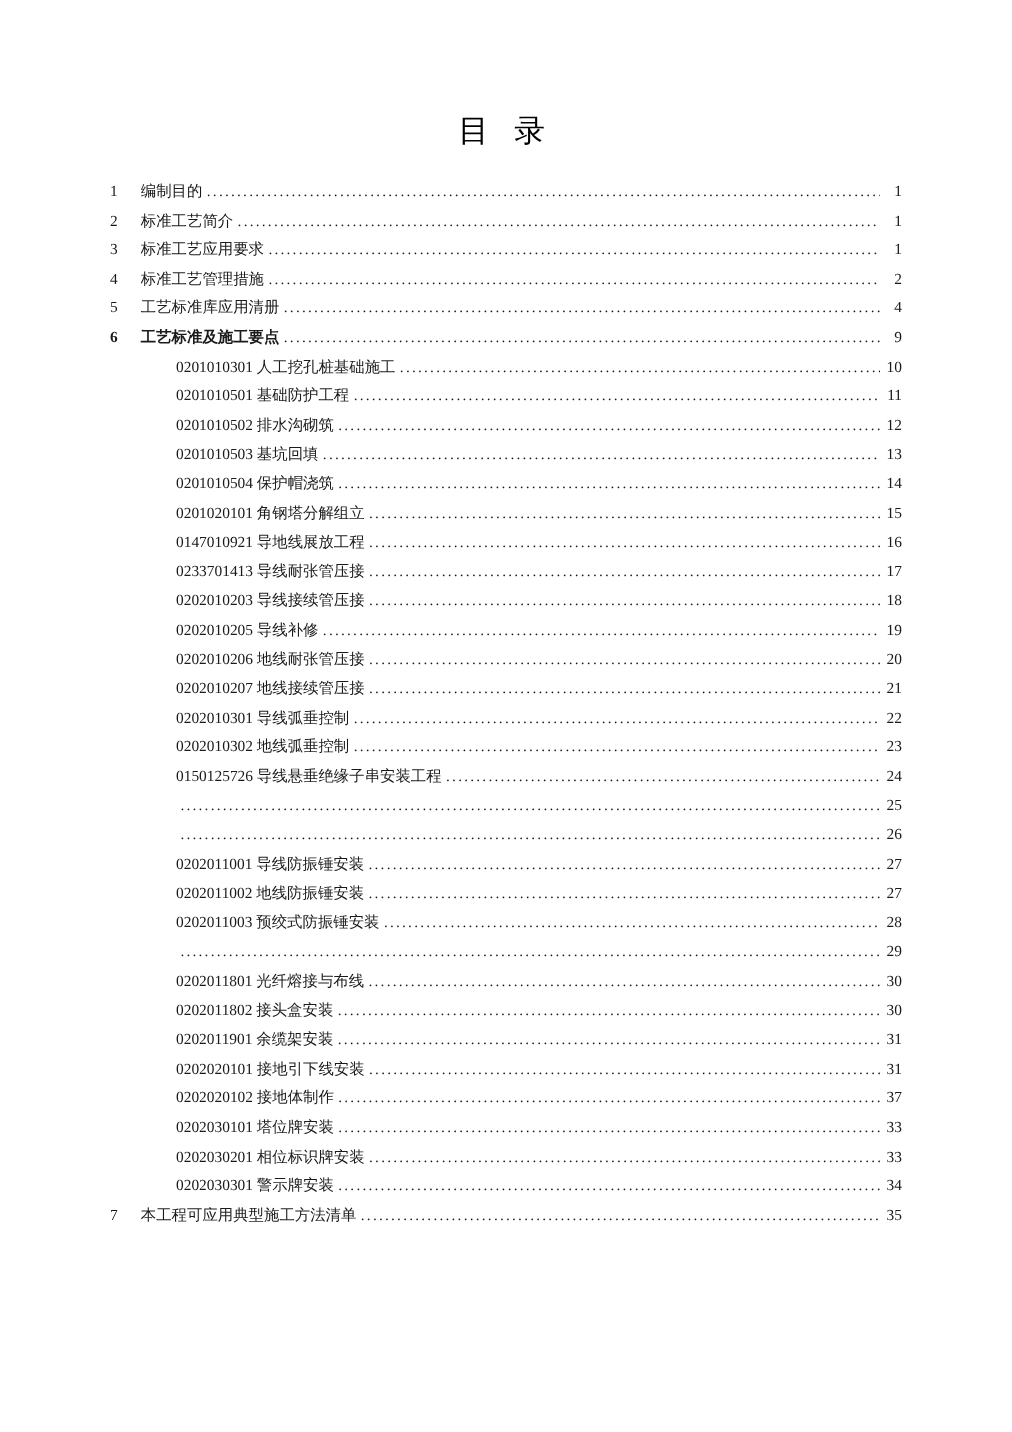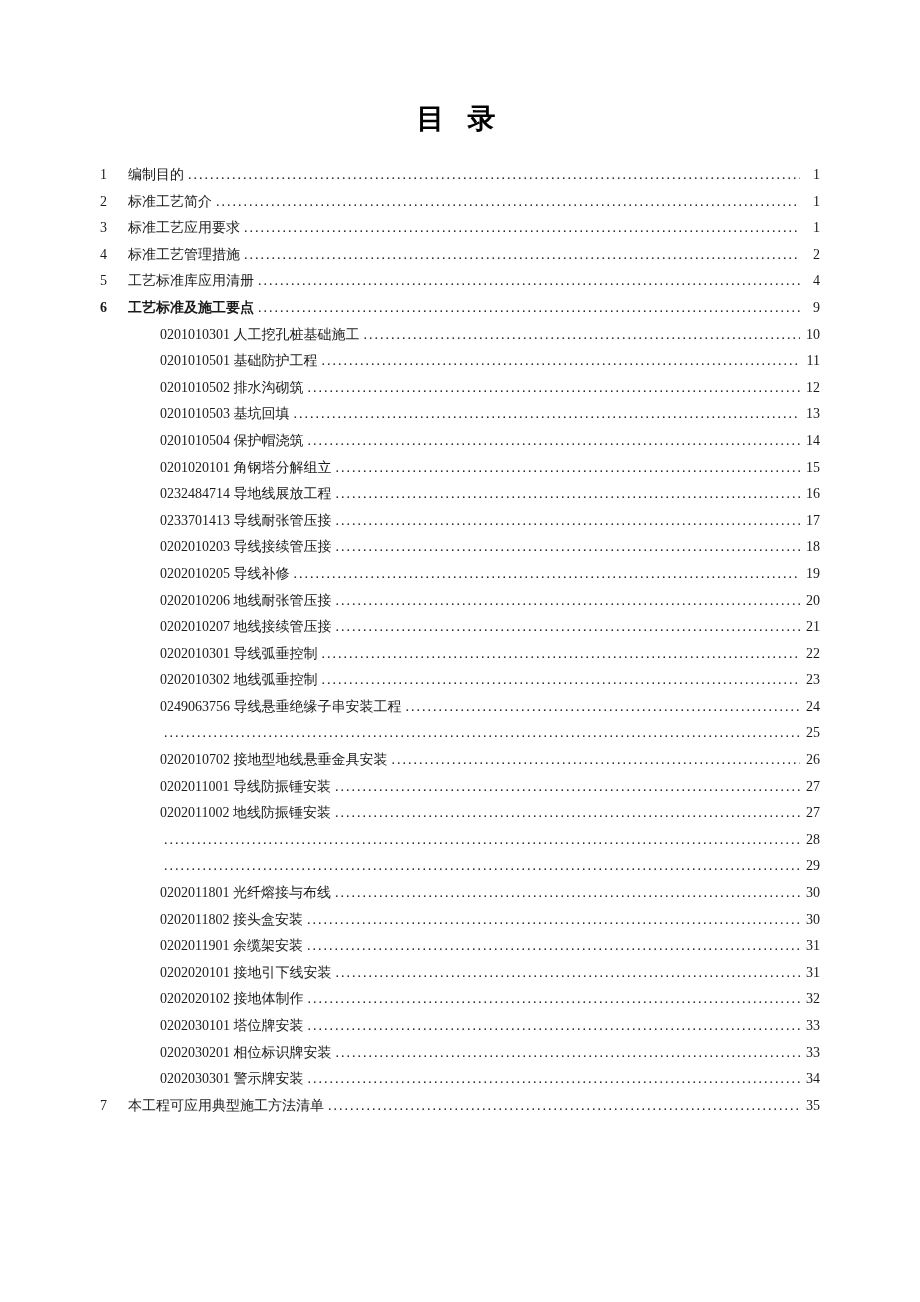--- a/index.html
+++ b/index.html
@@ -10,21 +10,21 @@
     body {
       background: #ffffff;
       font-family: "SimSun", "宋体", serif;
       width: 920px;
       height: 1302px;
       padding: 100px 100px 0 100px;
     }
     .toc-title {
       text-align: center;
       font-size: 28px;
-      font-weight: bold;
+      font-weight: normal;
       letter-spacing: 8px;
       margin-bottom: 24px;
       color: #000;
     }
     .toc-list {
       font-size: 14px;
       color: #1a1a1a;
       line-height: 1.9;
     }
     .toc-entry {
@@ -129,21 +129,21 @@
       <span class="toc-label">0201010504 保护帽浇筑 </span>
       <span class="toc-dots">............................................................................................................................................................................................................................................................................................................</span>
       <span class="toc-page">14</span>
     </div>
     <div class="toc-entry level2">
       <span class="toc-label">0201020101 角钢塔分解组立 </span>
       <span class="toc-dots">............................................................................................................................................................................................................................................................................................................</span>
       <span class="toc-page">15</span>
     </div>
     <div class="toc-entry level2">
-      <span class="toc-label">0232484714 导地线展放工程 </span>
+      <span class="toc-label">0147010921 导地线展放工程 </span>
       <span class="toc-dots">............................................................................................................................................................................................................................................................................................................</span>
       <span class="toc-page">16</span>
     </div>
     <div class="toc-entry level2">
       <span class="toc-label">0233701413 导线耐张管压接 </span>
       <span class="toc-dots">............................................................................................................................................................................................................................................................................................................</span>
       <span class="toc-page">17</span>
     </div>
     <div class="toc-entry level2">
       <span class="toc-label">0202010203 导线接续管压接 </span>
@@ -169,44 +169,44 @@
       <span class="toc-label">0202010301 导线弧垂控制 </span>
       <span class="toc-dots">............................................................................................................................................................................................................................................................................................................</span>
       <span class="toc-page">22</span>
     </div>
     <div class="toc-entry level2">
       <span class="toc-label">0202010302 地线弧垂控制 </span>
       <span class="toc-dots">............................................................................................................................................................................................................................................................................................................</span>
       <span class="toc-page">23</span>
     </div>
     <div class="toc-entry level2">
-      <span class="toc-label">0249063756 导线悬垂绝缘子串安装工程 </span>
+      <span class="toc-label">0150125726 导线悬垂绝缘子串安装工程 </span>
       <span class="toc-dots">............................................................................................................................................................................................................................................................................................................</span>
       <span class="toc-page">24</span>
     </div>
     <div class="toc-entry level2">
       <span class="toc-dots">............................................................................................................................................................................................................................................................................................................</span>
       <span class="toc-page">25</span>
     </div>
     <div class="toc-entry level2">
-      <span class="toc-label">0202010702 接地型地线悬垂金具安装 </span>
       <span class="toc-dots">............................................................................................................................................................................................................................................................................................................</span>
       <span class="toc-page">26</span>
     </div>
     <div class="toc-entry level2">
       <span class="toc-label">0202011001 导线防振锤安装 </span>
       <span class="toc-dots">............................................................................................................................................................................................................................................................................................................</span>
       <span class="toc-page">27</span>
     </div>
     <div class="toc-entry level2">
       <span class="toc-label">0202011002 地线防振锤安装 </span>
       <span class="toc-dots">............................................................................................................................................................................................................................................................................................................</span>
       <span class="toc-page">27</span>
     </div>
     <div class="toc-entry level2">
+      <span class="toc-label">0202011003 预绞式防振锤安装 </span>
       <span class="toc-dots">............................................................................................................................................................................................................................................................................................................</span>
       <span class="toc-page">28</span>
     </div>
     <div class="toc-entry level2">
       <span class="toc-dots">............................................................................................................................................................................................................................................................................................................</span>
       <span class="toc-page">29</span>
     </div>
     <div class="toc-entry level2">
       <span class="toc-label">0202011801  光纤熔接与布线 </span>
       <span class="toc-dots">............................................................................................................................................................................................................................................................................................................</span>
@@ -223,21 +223,21 @@
       <span class="toc-page">31</span>
     </div>
     <div class="toc-entry level2">
       <span class="toc-label">0202020101 接地引下线安装 </span>
       <span class="toc-dots">............................................................................................................................................................................................................................................................................................................</span>
       <span class="toc-page">31</span>
     </div>
     <div class="toc-entry level2">
       <span class="toc-label">0202020102 接地体制作 </span>
       <span class="toc-dots">............................................................................................................................................................................................................................................................................................................</span>
-      <span class="toc-page">32</span>
+      <span class="toc-page">37</span>
     </div>
     <div class="toc-entry level2">
       <span class="toc-label">0202030101 塔位牌安装 </span>
       <span class="toc-dots">............................................................................................................................................................................................................................................................................................................</span>
       <span class="toc-page">33</span>
     </div>
     <div class="toc-entry level2">
       <span class="toc-label">0202030201 相位标识牌安装 </span>
       <span class="toc-dots">............................................................................................................................................................................................................................................................................................................</span>
       <span class="toc-page">33</span>

